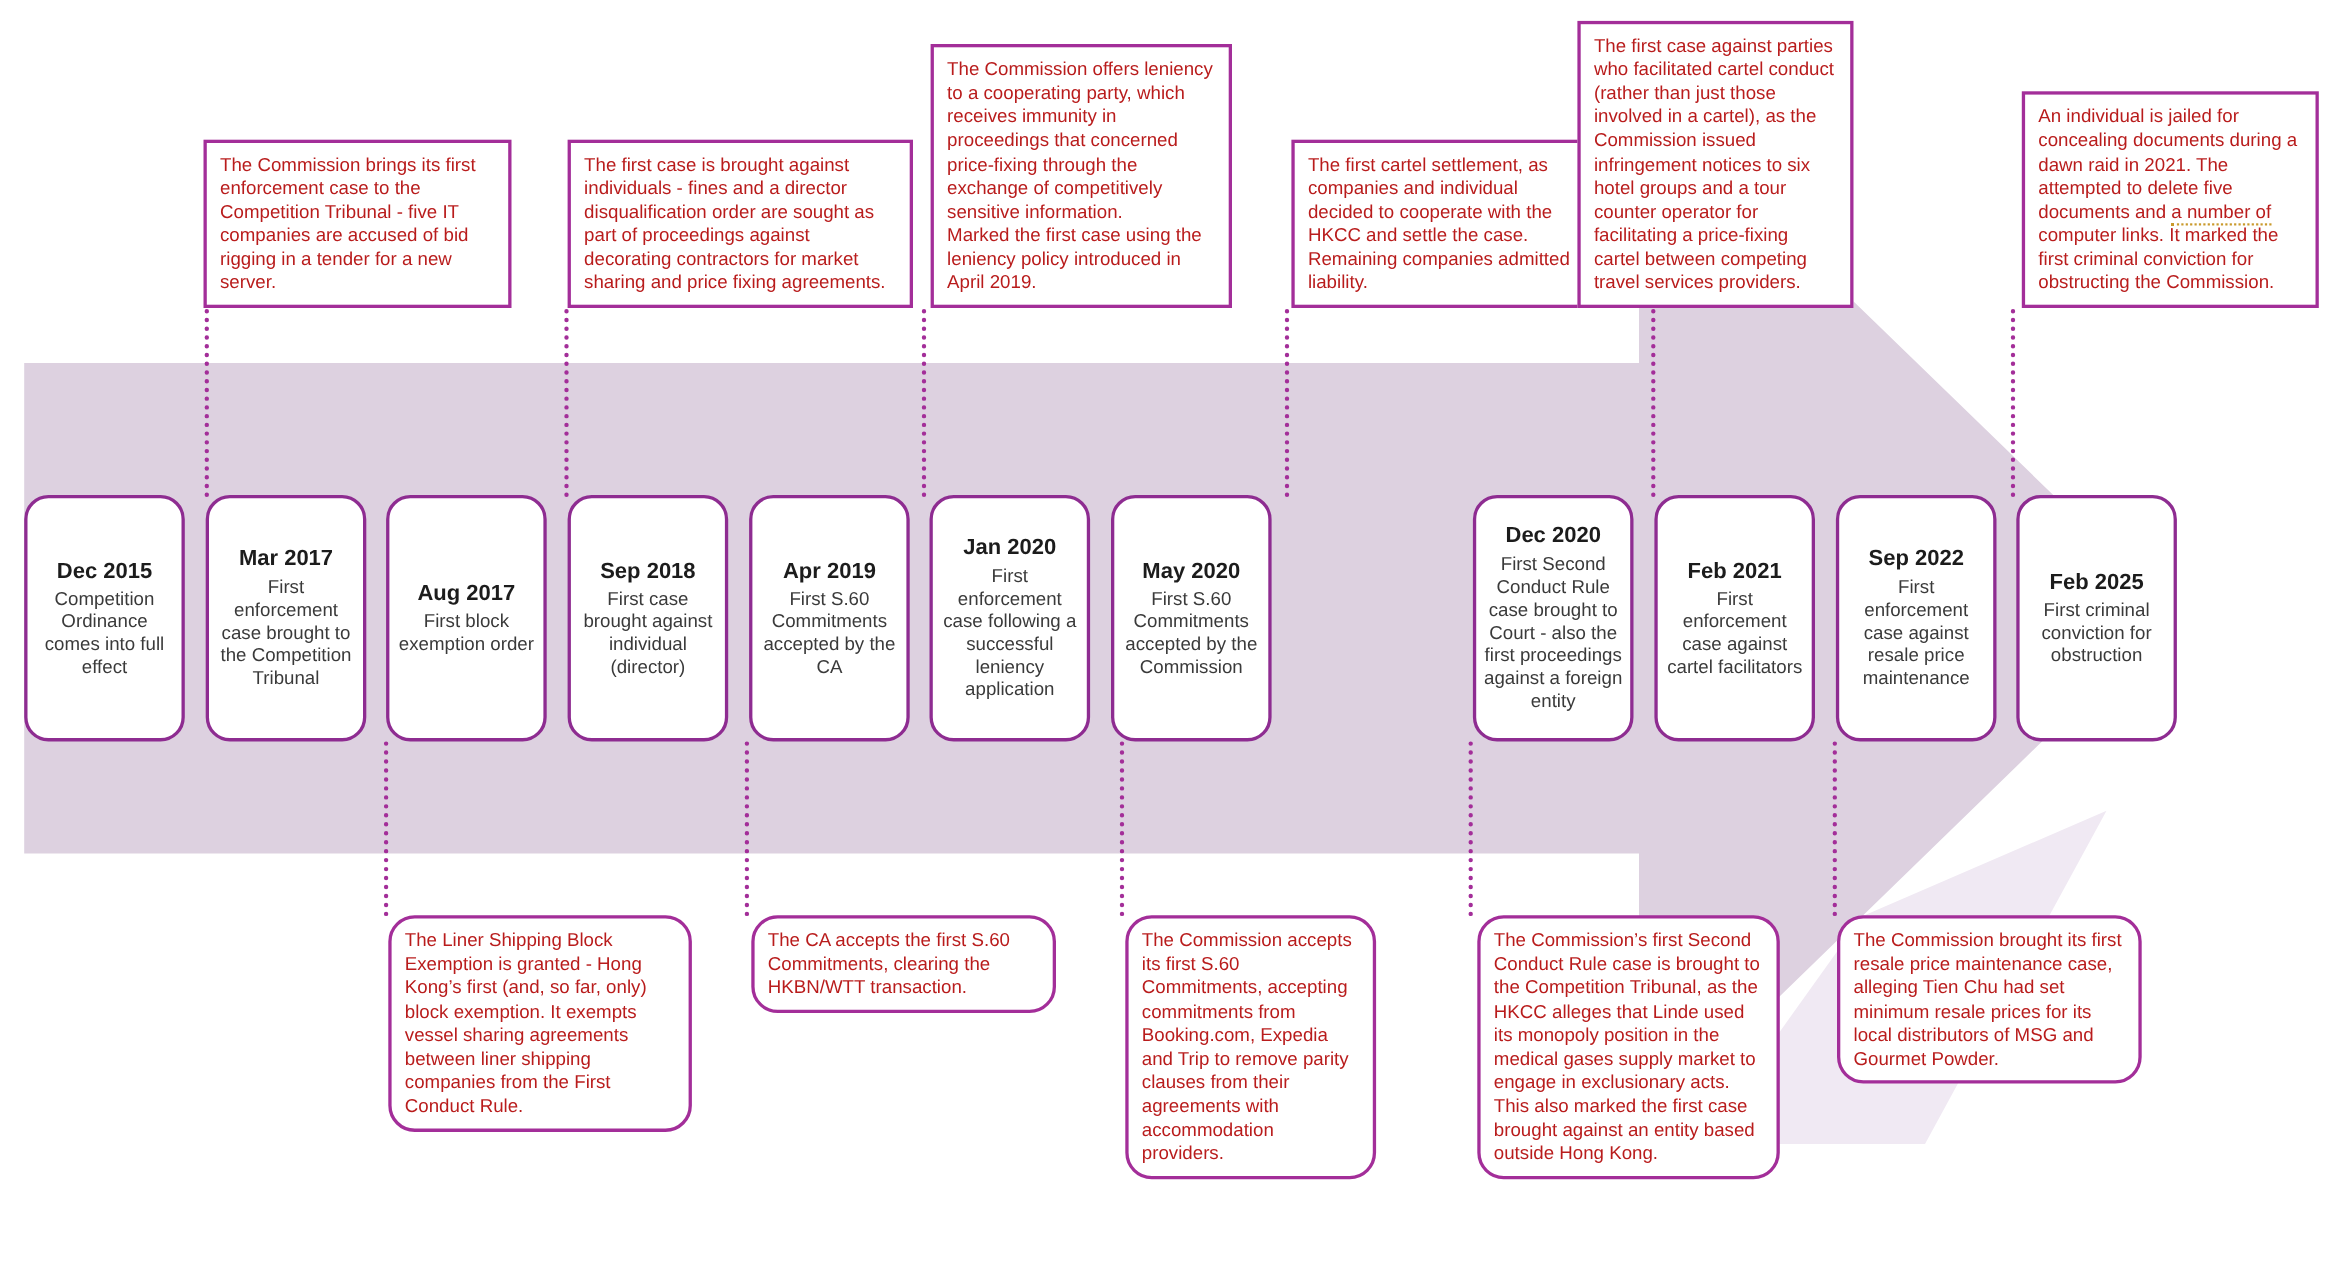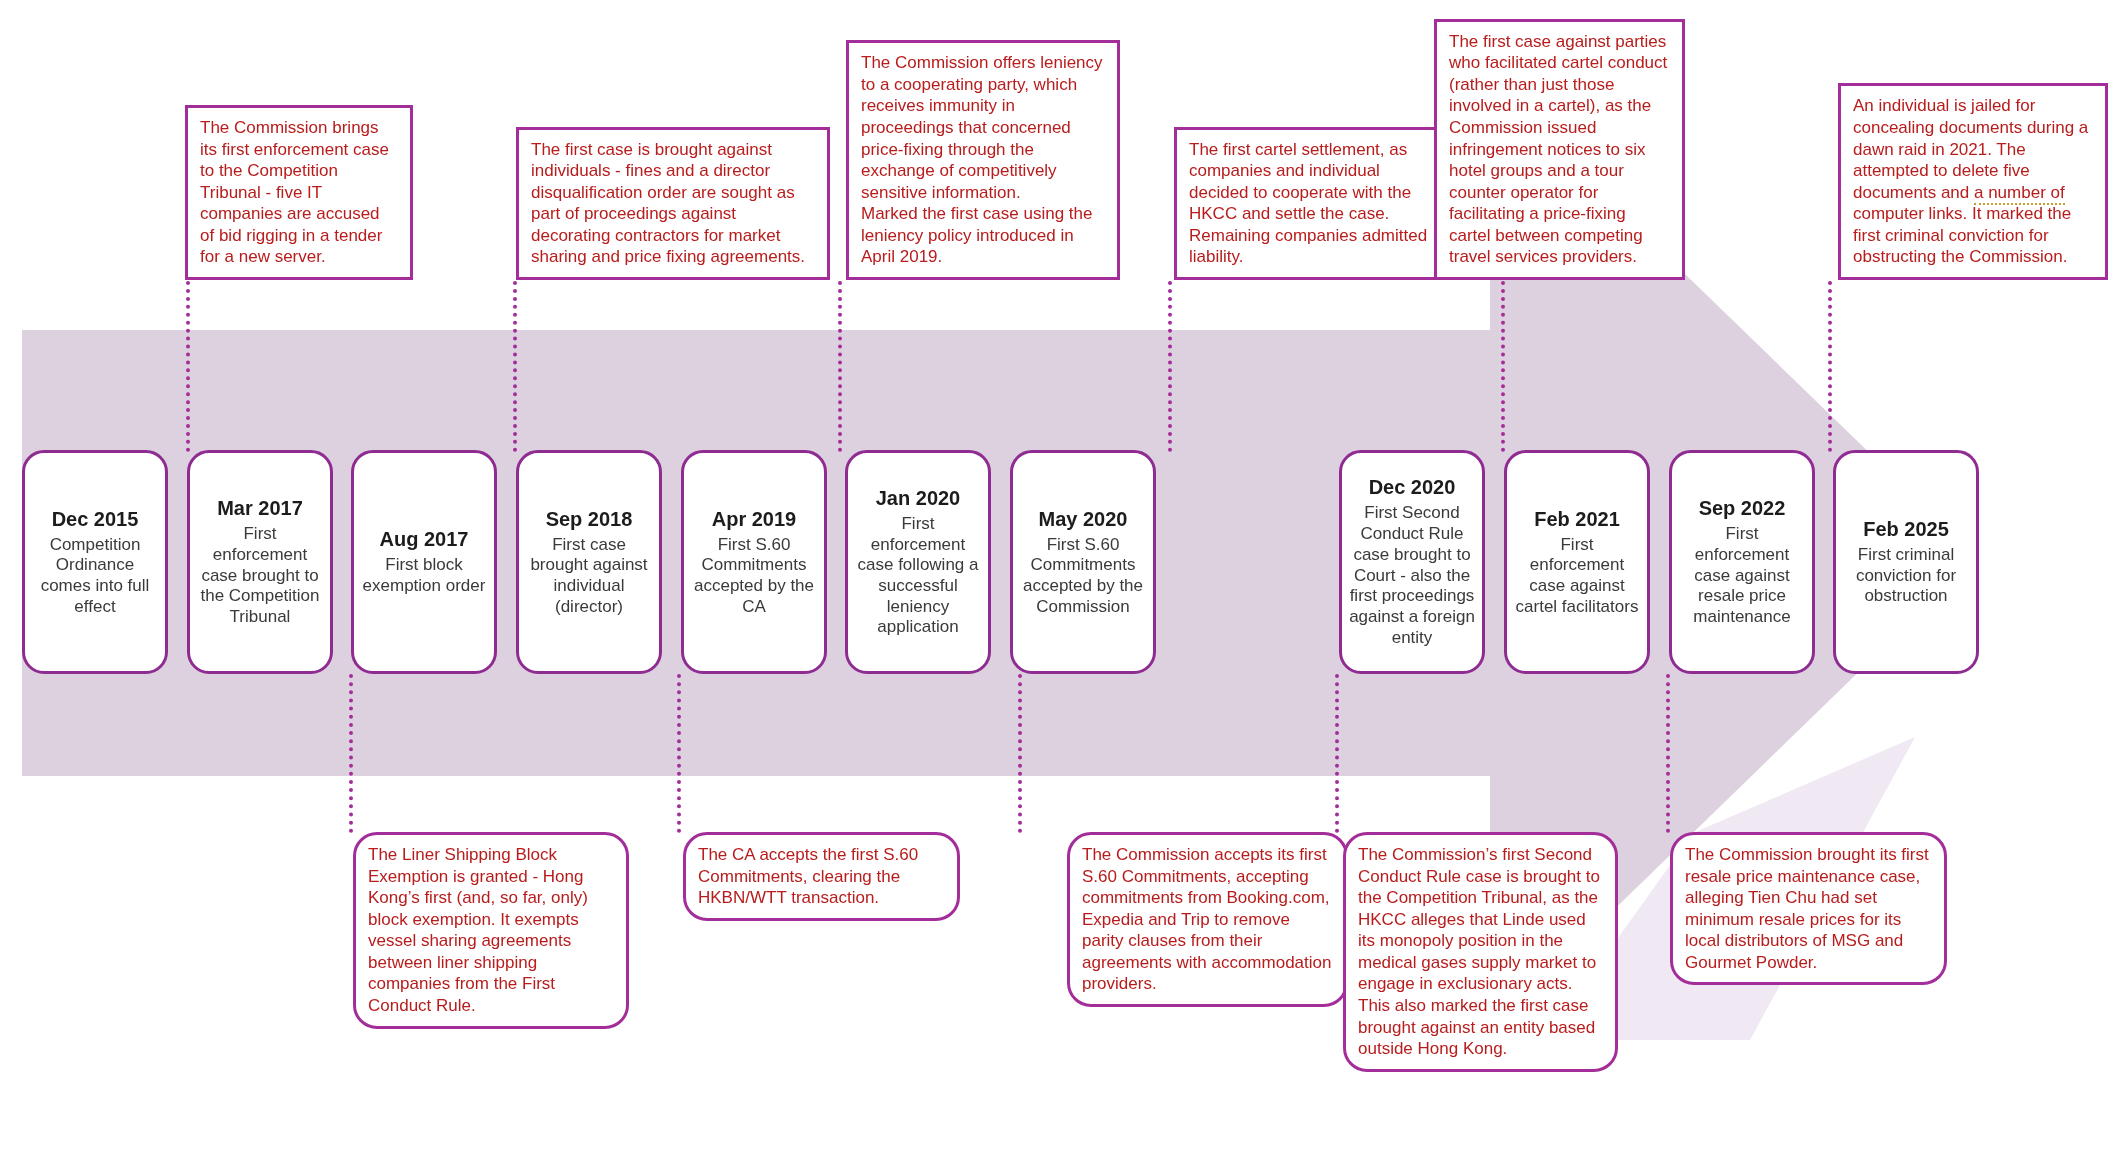--- a/index.html
+++ b/index.html
@@ -133,27 +133,27 @@
   </div>
   <div class="milestone" style="left:1669px">
     <div class="date">Sep 2022</div>
     <div class="label">First enforcement case against resale price maintenance</div>
   </div>
   <div class="milestone" style="left:1833px">
     <div class="date">Feb 2025</div>
     <div class="label">First criminal conviction for obstruction</div>
   </div>
 
-  <div class="callout top-row" style="left:185px;  width:228px">The Commission brings its first enforcement case to the Competition Tribunal - five IT companies are accused of bid rigging in a tender for a new server.</div>
+  <div class="callout top-row" style="left:185px;  width:280px">The Commission brings its first enforcement case to the Competition Tribunal - five IT companies are accused of bid rigging in a tender for a new server.</div>
   <div class="callout top-row" style="left:516px;  width:314px">The first case is brought against individuals - fines and a director disqualification order are sought as part of proceedings against decorating contractors for market sharing and price fixing agreements.</div>
   <div class="callout top-row" style="left:846px;  width:274px">The Commission offers leniency to a cooperating party, which receives immunity in proceedings that concerned price-fixing through the exchange of competitively sensitive information.
 Marked the first case using the leniency policy introduced in April 2019.</div>
   <div class="callout top-row" style="left:1174px; width:277px">The first cartel settlement, as companies and individual decided to cooperate with the HKCC and settle the case. Remaining companies admitted liability.</div>
   <div class="callout top-row" style="left:1434px; width:251px">The first case against parties who facilitated cartel conduct (rather than just those involved in a cartel), as the Commission issued infringement notices to six hotel groups and a tour counter operator for facilitating a price-fixing cartel between competing travel services providers.</div>
   <div class="callout top-row" style="left:1838px; width:270px"><span>An individual is jailed for concealing documents during a dawn raid in 2021. The attempted to delete five documents and </span><span class="spell-underline">a number of</span><span> computer links. It marked the first criminal conviction for obstructing the Commission.</span></div>
 
   <div class="callout bottom-row" style="left:353px;  width:276px">The Liner Shipping Block Exemption is granted - Hong Kong’s first (and, so far, only) block exemption. It exempts vessel sharing agreements between liner shipping companies from the First Conduct Rule.</div>
   <div class="callout bottom-row" style="left:683px;  width:277px">The CA accepts the first S.60 Commitments, clearing the HKBN/WTT transaction.</div>
-  <div class="callout bottom-row" style="left:1067px; width:281px">The Commission accepts its first S.60 Commitments, accepting commitments from Booking.com, Expedia and Trip to remove parity clauses from their agreements with accommodation providers.</div>
+  <div class="callout bottom-row" style="left:1023px; width:228px">The Commission accepts its first S.60 Commitments, accepting commitments from Booking.com, Expedia and Trip to remove parity clauses from their agreements with accommodation providers.</div>
   <div class="callout bottom-row" style="left:1343px; width:275px">The Commission’s first Second Conduct Rule case is brought to the Competition Tribunal, as the HKCC alleges that Linde used its monopoly position in the medical gases supply market to engage in exclusionary acts. This also marked the first case brought against an entity based outside Hong Kong.</div>
   <div class="callout bottom-row" style="left:1670px; width:277px">The Commission brought its first resale price maintenance case, alleging Tien Chu had set minimum resale prices for its local distributors of MSG and Gourmet Powder.</div>
 
 </div>
 
 </body></html>

